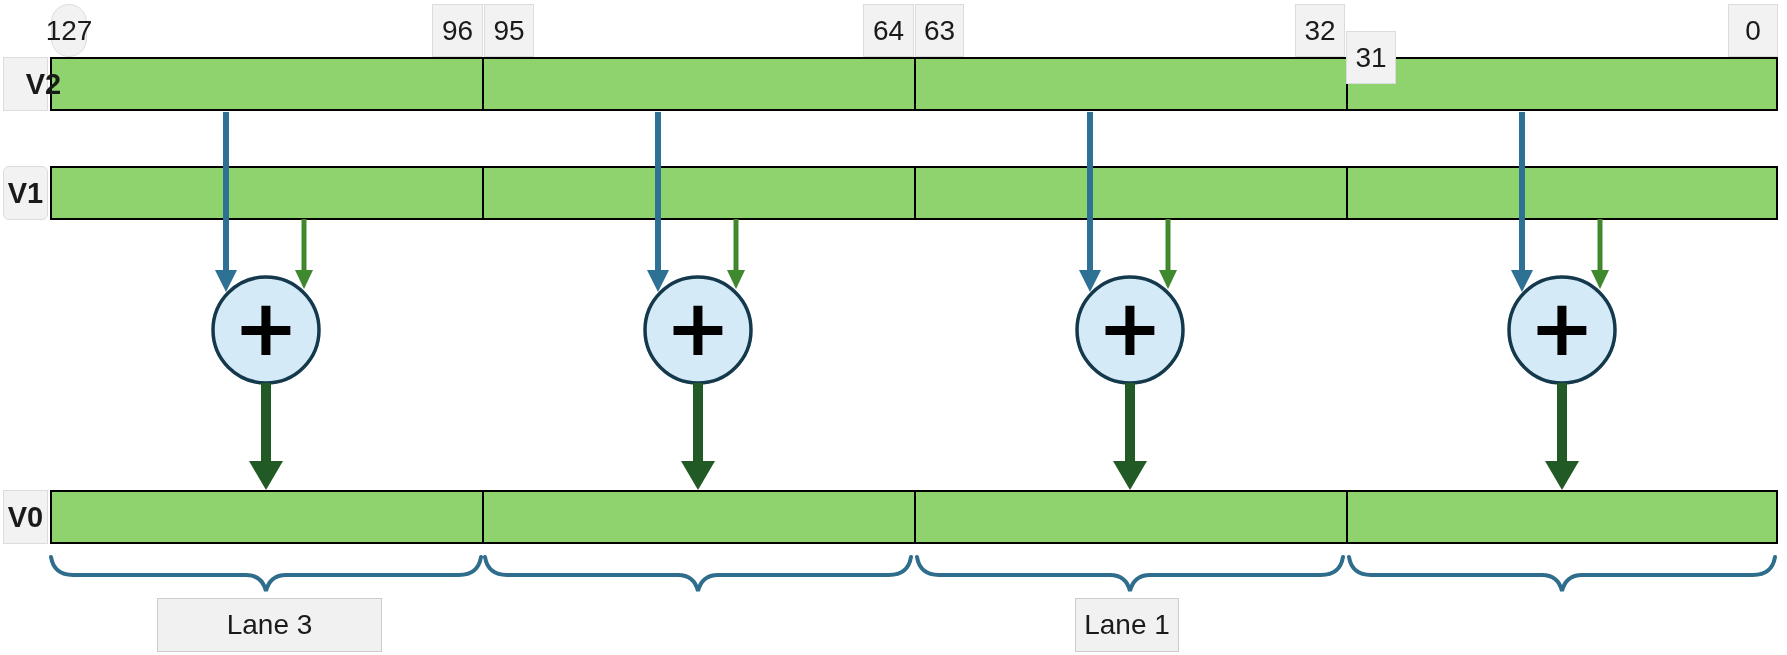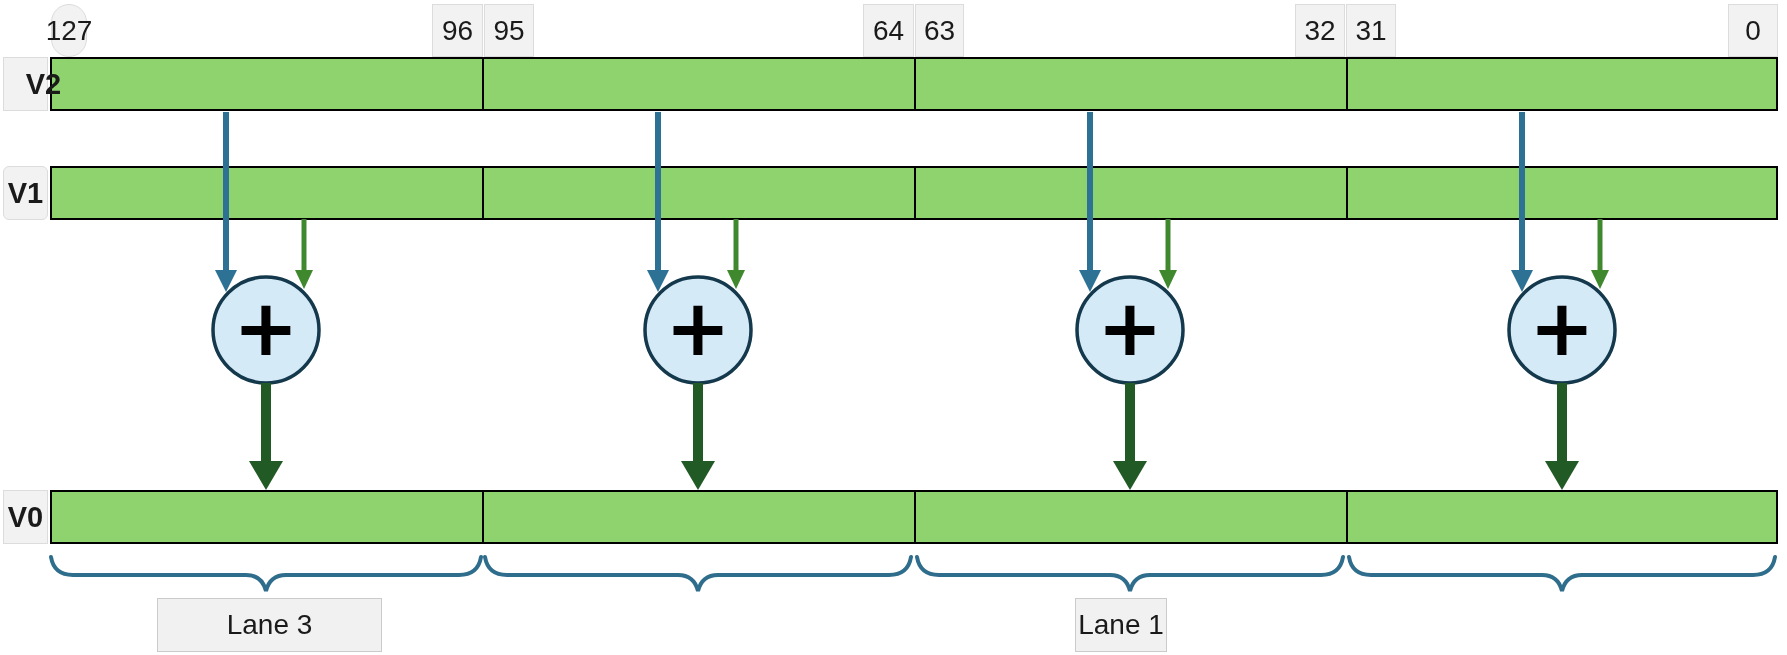--- a/index.html
+++ b/index.html
@@ -45,21 +45,21 @@
 <body>
 
 <div id="canvas">
 
   <div class="bit-label" style="left:51px;width:36px;border-radius:23px;">127</div>
   <div class="bit-label" style="left:432px;width:51px;">96</div>
   <div class="bit-label" style="left:484px;width:50px;">95</div>
   <div class="bit-label" style="left:863px;width:51px;">64</div>
   <div class="bit-label" style="left:915px;width:49px;">63</div>
   <div class="bit-label" style="left:1295px;width:50px;">32</div>
-  <div class="bit-label" style="left:1346px;width:50px;">31</div>
+  <div class="bit-label" style="left:1346px;width:50px;margin-top:27px;">31</div>
   <div class="bit-label" style="left:1728px;width:50px;">0</div>
 
   <div class="reg-label" style="top:57px;padding-left:36px;">V2</div>
   <div class="reg-bar" style="top:57px;">
     <div class="divider d1"></div>
     <div class="divider d2"></div>
     <div class="divider d3"></div>
   </div>
 
   <div class="reg-label" style="top:166px;border-radius:6px;">V1</div>
@@ -123,15 +123,15 @@
       <path d="M 1349 557 Q 1352 575 1371 575 L 1542 575 Q 1558 575 1562 591 Q 1566 575 1582 575 L 1753 575 Q 1772 575 1775 557"></path>
     </g>
   </svg>
 
   <div class="plus-glyph" style="left:212px;">+</div>
   <div class="plus-glyph" style="left:644px;">+</div>
   <div class="plus-glyph" style="left:1076px;">+</div>
   <div class="plus-glyph" style="left:1508px;">+</div>
 
   <div class="lane-label" style="left:157px;width:225px;">Lane 3</div>
-  <div class="lane-label" style="left:1075px;width:92px;">Lane 1</div>
+  <div class="lane-label" style="left:1075px;width:104px;">Lane 1</div>
 
 </div>
 
 </body></html>

